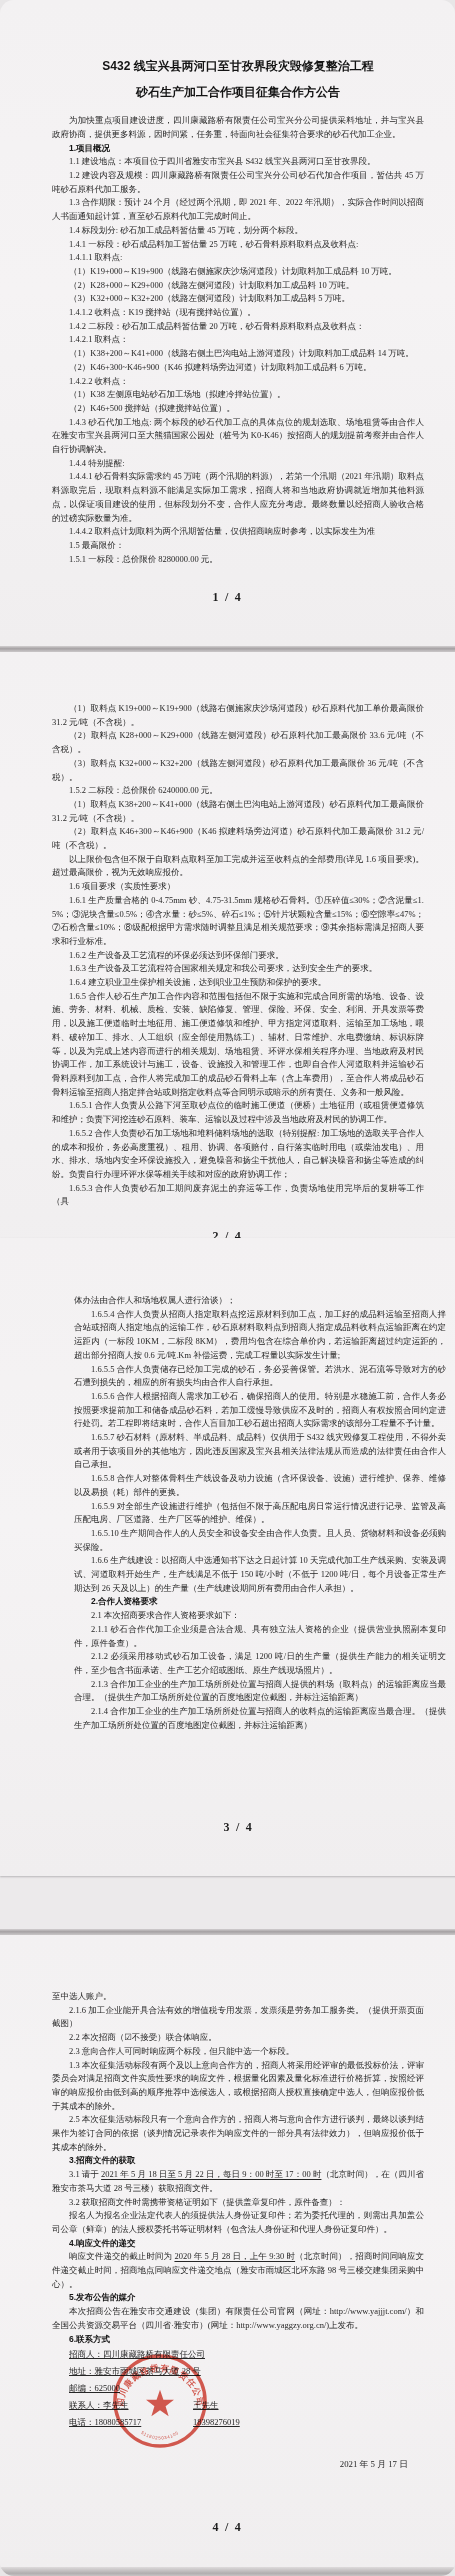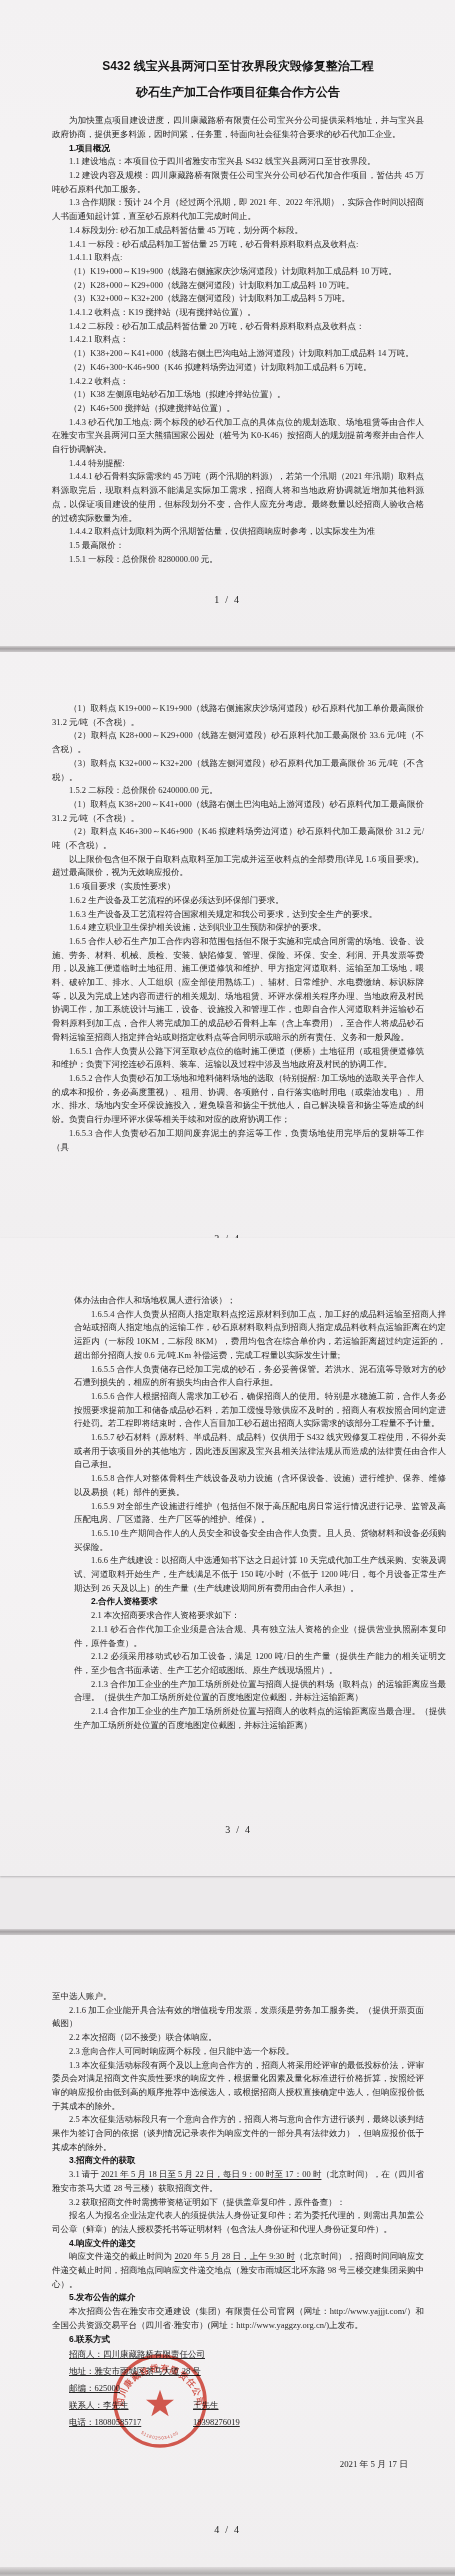--- a/index.html
+++ b/index.html
@@ -7,20 +7,21 @@
     background:#e8e6e7;
     font-family:"Liberation Serif","DejaVu Serif",serif;
     color:#272727;
     -webkit-font-smoothing:antialiased;
   }
   .scan{
     position:relative;
     width:455px;height:2576px;
     background:#eceaeb;
     overflow:hidden;
+    border-radius:14px;
   }
   .page{
     position:absolute;left:0;width:455px;
     background:linear-gradient(180deg,#f3f1f2 0%,#f5f3f4 45%,#f0eeef 100%);
     box-shadow:0 0.6px 1.7px rgba(90,85,88,.35);
   }
   #page1{top:0;height:646px;}
   #page2{top:652px;height:633px;}
   #page3{top:1238px;height:638px;padding-left:22px;}
   #page4{top:1935px;height:633px;}
@@ -59,21 +60,21 @@
     font-family:"Liberation Sans","DejaVu Sans",sans-serif;
     font-weight:700;color:#161616;
   }
   .gap{line-height:17px;text-decoration:underline;}
   .u{text-decoration:underline;text-underline-offset:1.7px;}
   .pair{display:flex;padding-left:2em;text-indent:0;}
   .pair .col:first-child{width:124px;flex:none;}
   .page-footer{
     position:absolute;left:0;bottom:41px;width:100%;
     text-align:center;
-    font-size:10px;font-weight:400;letter-spacing:1.7px;
+    font-size:12px;font-weight:700;letter-spacing:1.7px;
     color:#1d1d1d;
   }
   #page4 .page-footer{bottom:33px;}
   .date-line{
     position:absolute;top:524px;right:47px;
     font-size:8.8px;color:#1f1f1f;
   }
   .stamp{
     position:absolute;left:111px;top:417px;
     width:98px;height:98px;
@@ -126,20 +127,21 @@
   <section class="page" id="page2">
     <div class="flow">
         <p class="para ind">（1）取料点 K19+000～K19+900（线路右侧施家庆沙场河道段）砂石原料代加工单价最高限价 31.2 元/吨（不含税）。</p>
         <p class="para ind">（2）取料点 K28+000～K29+000（线路左侧河道段）砂石原料代加工最高限价 33.6 元/吨（不含税）。</p>
         <p class="para ind">（3）取料点 K32+000～K32+200（线路左侧河道段）砂石原料代加工最高限价 36 元/吨（不含税）。</p>
         <p class="para ind">1.5.2 二标段：总价限价 6240000.00 元。</p>
         <p class="para ind">（1）取料点 K38+200～K41+000（线路右侧土巴沟电站上游河道段）砂石原料代加工最高限价 31.2 元/吨（不含税）。</p>
         <p class="para ind">（2）取料点 K46+300～K46+900（K46 拟建料场旁边河道）砂石原料代加工最高限价 31.2 元/吨（不含税）。</p>
         <p class="para ind">以上限价包含但不限于自取料点取料至加工完成并运至收料点的全部费用(详见 1.6 项目要求)。超过最高限价，视为无效响应报价。</p>
         <p class="para ind">1.6 项目要求（实质性要求）</p>
+        <p class="para ind">1.6.1 生产质量合格的 0-4.75mm 砂、4.75-31.5mm 规格砂石骨料。①压碎值≤30%；②含泥量≤1.5%；③泥块含量≤0.5%；④含水量：砂≤5%、碎石≤1%；⑤针片状颗粒含量≤15%；⑥空隙率≤47%；⑦石粉含量≤10%；⑧级配根据甲方需求随时调整且满足相关规范要求；⑨其余指标需满足招商人要求和行业标准。</p>
         <p class="para ind">1.6.2 生产设备及工艺流程的环保必须达到环保部门要求。</p>
         <p class="para ind">1.6.3 生产设备及工艺流程符合国家相关规定和我公司要求，达到安全生产的要求。</p>
         <p class="para ind">1.6.4 建立职业卫生保护相关设施，达到职业卫生预防和保护的要求。</p>
         <p class="para ind">1.6.5 合作人砂石生产加工合作内容和范围包括但不限于实施和完成合同所需的场地、设备、设施、劳务、材料、机械、质检、安装、缺陷修复、管理、保险、环保、安全、利润、开具发票等费用，以及施工便道临时土地征用、施工便道修筑和维护、甲方指定河道取料、运输至加工场地，喂料、破碎加工、排水、人工组织（应全部使用熟练工）、辅材、日常维护、水电费缴纳、标识标牌等，以及为完成上述内容而进行的相关规划、场地租赁、环评水保相关程序办理、当地政府及村民协调工作，加工系统设计与施工，设备、设施投入和管理工作，也即自合作人河道取料并运输砂石骨料原料到加工点，合作人将完成加工的成品砂石骨料上车（含上车费用），至合作人将成品砂石骨料运输至招商人指定拌合站或则指定收料点等合同明示或暗示的所有责任、义务和一般风险。</p>
         <p class="para ind">1.6.5.1 合作人负责从公路下河至取砂点位的临时施工便道（便桥）土地征用（或租赁便道修筑和维护；负责下河挖连砂石原料、装车、运输以及过程中涉及当地政府及村民的协调工作。</p>
         <p class="para ind">1.6.5.2 合作人负责砂石加工场地和堆料储料场地的选取（特别提醒: 加工场地的选取关乎合作人的成本和报价，务必高度重视）、租用、协调、各项赔付，自行落实临时用电（或柴油发电）、用水、排水、场地内安全环保设施投入，避免噪音和扬尘干扰他人，自己解决噪音和扬尘等造成的纠纷。负责自行办理环评水保等相关手续和对应的政府协调工作；</p>
         <p class="para ind">1.6.5.3 合作人负责砂石加工期间废弃泥土的弃运等工作，负责场地使用完毕后的复耕等工作（具</p>
       </div>
     <div class="page-footer">2 / 4</div>
   </section>

